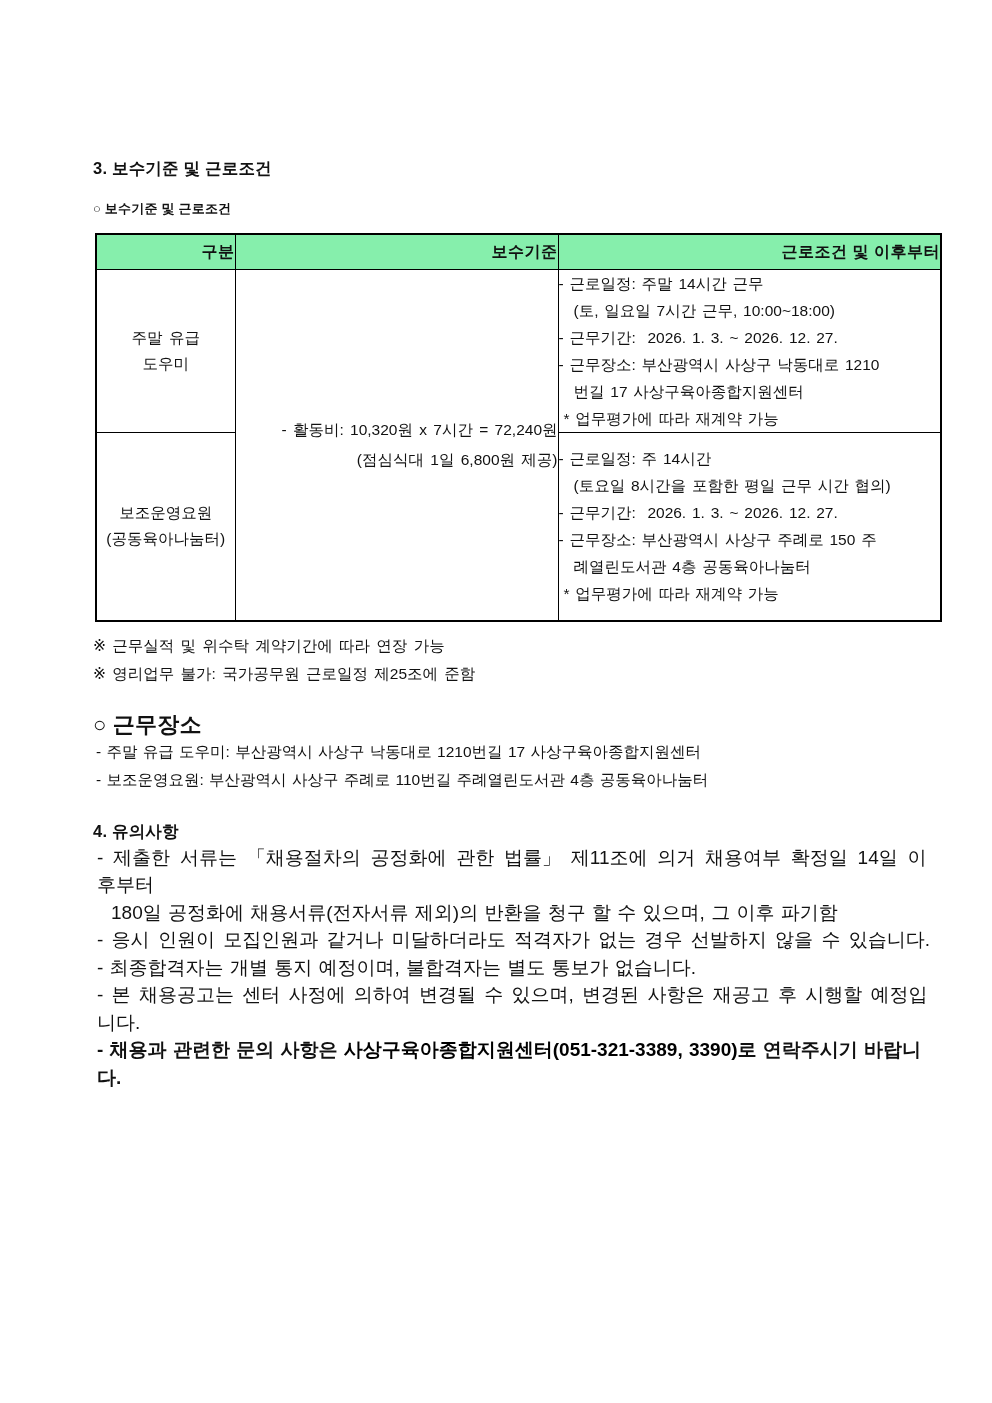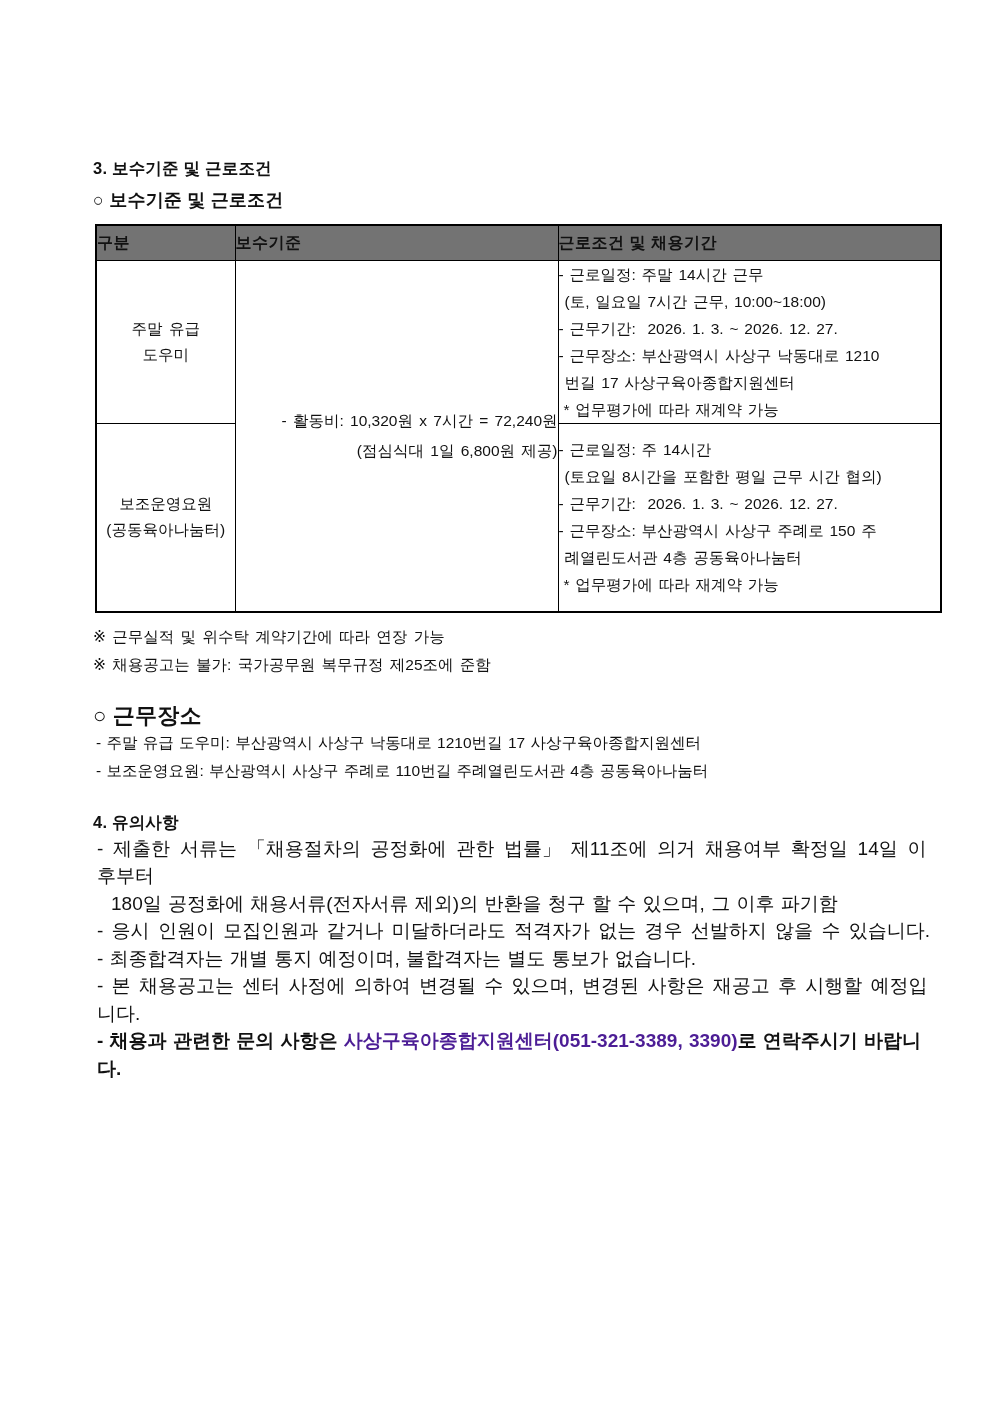--- a/index.html
+++ b/index.html
@@ -20,45 +20,45 @@
   }
   .line { white-space: pre-wrap; }
 
   .sec-title {
     font-size: 16.5px;
     font-weight: 700;
     line-height: 24px;
     letter-spacing: 0.2px;
   }
   .sub-title {
-    font-size: 18px;
+    font-size: 13px;
     font-weight: 700;
     line-height: 24px;
-    margin-top: 8px;
+    margin-top: 17px;
     letter-spacing: 0.2px;
   }
 
   table.pay-table {
     border-collapse: collapse;
     table-layout: fixed;
     width: 845px;
     margin-top: 12px;
     margin-left: 2px;
     border: 2px solid #000;
   }
   table.pay-table th, table.pay-table td {
     border: 1px solid #000;
     padding: 0;
   }
   table.pay-table th {
-    background: #737373;
+    background: #86efac;
     height: 34px;
     font-size: 16px;
     font-weight: 700;
-    text-align: left;
+    text-align: right;
     vertical-align: middle;
     letter-spacing: 0.5px;
   }
   td.cat-cell {
     text-align: center;
     vertical-align: middle;
     font-size: 15.5px;
     line-height: 26px;
     word-spacing: 2px;
   }
@@ -71,21 +71,21 @@
   }
   td.cond-cell {
     vertical-align: middle;
     font-size: 15.5px;
     line-height: 27px;
     padding: 5px 6px 5px 10px;
     word-spacing: 1.5px;
   }
   tr.row1 { height: 161px; }
   tr.row2 { height: 188px; }
-  .cond-cell .cont { padding-left: 6px; }
+  .cond-cell .cont { padding-left: 15px; }
   .cond-cell .star { padding-left: 5px; }
 
   .notes {
     margin-top: 10px;
     font-size: 15.5px;
     line-height: 28px;
     word-spacing: 2px;
   }
 
   .workplace { margin-top: 24px; }
@@ -112,42 +112,42 @@
   .sec4 .s4-item {
     font-size: 19px;
     line-height: 27.5px;
     padding-left: 4px;
     word-spacing: 1px;
   }
   .sec4 .s4-item.wide { word-spacing: 4.5px; }
   .sec4 .s4-item.wide2 { word-spacing: 3px; }
   .sec4 .s4-item.cont { padding-left: 18px; }
   .sec4 .s4-item.bold { font-weight: 700; }
-  .blue { color: #4c1d95; }
+  .blue { color: #000000; }
 </style>
 </head>
 <body>
 
 <div class="page">
   <div class="content">
 
     <div class="sec-title line">3. 보수기준 및 근로조건</div>
     <div class="sub-title line">○ 보수기준 및 근로조건</div>
 
     <table class="pay-table">
       <colgroup>
         <col style="width:139px">
         <col style="width:323px">
         <col style="width:383px">
       </colgroup>
       <thead>
         <tr>
           <th class="line">구분</th>
           <th class="line">보수기준</th>
-          <th class="line">근로조건 및 채용기간</th>
+          <th class="line">근로조건 및 이후부터</th>
         </tr>
       </thead>
       <tbody>
         <tr class="row1">
           <td class="cat-cell">
             <div class="line">주말 유급</div>
             <div class="line">도우미</div>
           </td>
           <td class="pay-cell" rowspan="2">
             <div class="line">- 활동비: 10,320원 x 7시간 = 72,240원</div>
@@ -174,21 +174,21 @@
             <div class="line">- 근무장소: 부산광역시 사상구 주례로 150 주</div>
             <div class="line cont">례열린도서관 4층 공동육아나눔터</div>
             <div class="line star">* 업무평가에 따라 재계약 가능</div>
           </td>
         </tr>
       </tbody>
     </table>
 
     <div class="notes">
       <div class="line">※ 근무실적 및 위수탁 계약기간에 따라 연장 가능</div>
-      <div class="line">※ 채용공고는 불가: 국가공무원 복무규정 제25조에 준함</div>
+      <div class="line">※ 영리업무 불가: 국가공무원 근로일정 제25조에 준함</div>
     </div>
 
     <div class="workplace">
       <div class="wp-title line">○ 근무장소</div>
       <div class="wp-item line">- 주말 유급 도우미: 부산광역시 사상구 낙동대로 1210번길 17 사상구육아종합지원센터</div>
       <div class="wp-item line">- 보조운영요원: 부산광역시 사상구 주례로 110번길 주례열린도서관 4층 공동육아나눔터</div>
     </div>
 
     <div class="sec4">
       <div class="s4-title line">4. 유의사항</div>

